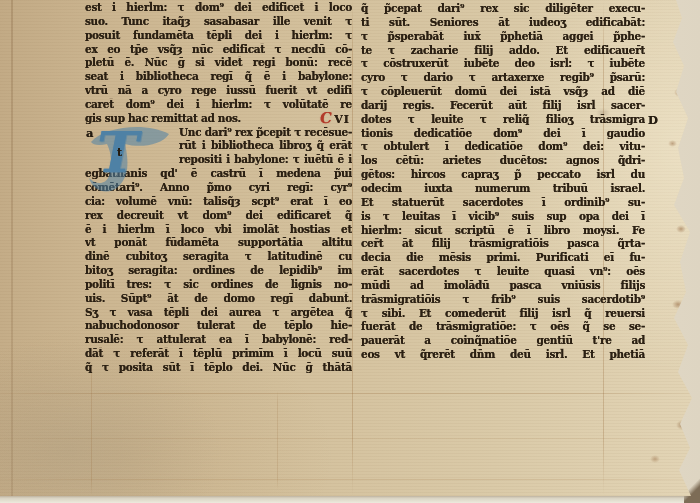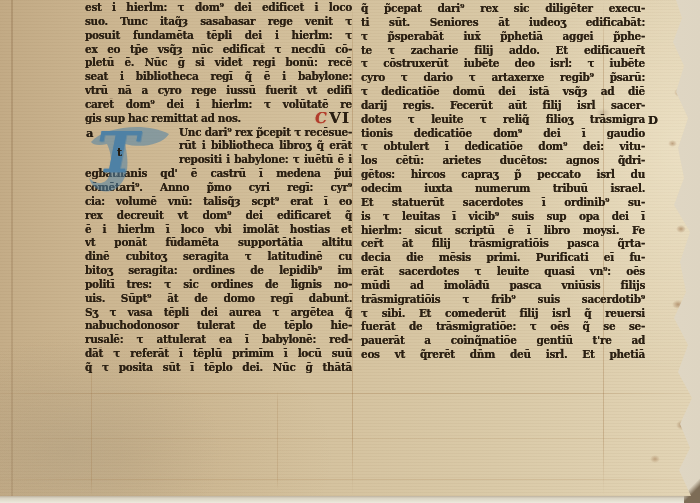--- a/index.html
+++ b/index.html
@@ -29,21 +29,21 @@
   .edge-spot{position:absolute;border-radius:50%;}
   .col{position:absolute;color:#2b2013;font-weight:700;font-size:10.5px;
        line-height:13.85px;letter-spacing:-0.3px;
        text-shadow:0 0 .5px rgba(43,32,19,.85);}
   .tline{height:13.85px;overflow:hidden;white-space:normal;
          text-align:justify;text-align-last:justify;}
   .chapline{display:flex;justify-content:space-between;align-items:flex-start;text-align:left;text-align-last:left;}
   .chapmark{display:inline-flex;align-items:baseline;gap:3px;padding-right:2px;}
   .redc{color:#b23b2a;font-size:15px;line-height:13px;font-weight:700;
         transform:skewX(-8deg);display:inline-block;text-shadow:0 0 1px rgba(178,59,42,.7);}
-  .chapnum{font-size:15px;letter-spacing:1px;}
+  .chapnum{font-size:11px;letter-spacing:1px;}
   .initial-group{position:relative;padding-left:94px;}
   .dropcap{position:absolute;left:-4px;top:-6px;width:96px;height:80px;}
   .lombard{position:absolute;left:16px;top:2px;font-size:56px;line-height:60px;
         color:#4e81a5;font-weight:700;font-style:italic;
         text-shadow:0 0 1px rgba(78,129,165,.8), 1px 1px 0 rgba(78,129,165,.45);}
   .swash{position:absolute;left:0;top:0;}
   .guide-letter{position:absolute;left:36px;top:26px;font-size:11px;color:#241b10;font-style:normal;}
   .margin-letter{position:absolute;color:#241b10;font-weight:700;font-size:11.5px;
         text-shadow:0 0 .6px rgba(36,27,16,.9);}
   .smudge{position:absolute;border-radius:50%;pointer-events:none;}
@@ -70,21 +70,21 @@
     <div class="edge-spot" style="left:668px;top:140px;width:9px;height:7px;background:radial-gradient(rgba(138,90,50,.45),transparent 70%);"></div>
     <div class="edge-spot" style="left:676px;top:225px;width:10px;height:8px;background:radial-gradient(rgba(138,90,50,.5),transparent 70%);"></div>
     <div class="edge-spot" style="left:672px;top:300px;width:12px;height:9px;background:radial-gradient(rgba(138,90,50,.5),transparent 70%);"></div>
     <div class="edge-spot" style="left:676px;top:420px;width:13px;height:10px;background:radial-gradient(rgba(130,85,45,.55),transparent 70%);"></div>
     <div class="edge-spot" style="left:650px;top:455px;width:10px;height:8px;background:radial-gradient(rgba(138,90,50,.4),transparent 70%);"></div>
     <div class="smudge" style="left:596px;top:108px;width:14px;height:10px;background:radial-gradient(rgba(120,100,80,.25),transparent 70%);"></div>
 
     <div class="col" style="left:85px;top:1px;width:267px;">
       <div>
           <div class="tline">est i hierl̄m: τ dom⁹ dei edificet̄ i loco</div>
-          <div class="tline">suo. Tunc itaq̃ȝ sasabasar rege venit τ</div>
+          <div class="tline">suo. Tunc itaq̃ȝ sasabasar ille venit τ</div>
           <div class="tline">posuit fundamēta tēpli dei i hierl̄m: τ</div>
           <div class="tline">ex eo tp̄e vsq̃ȝ nūc edificat̄ τ necdū cō-</div>
           <div class="tline">pletū ē. Nūc ḡ si videt̄ regi bonū: recē</div>
           <div class="tline">seat i bibliotheca regī q̃ ē i babylone:</div>
           <div class="tline">vtrū nā a cyro rege iussū fuerit vt edifi</div>
           <div class="tline">caret̄ dom⁹ dei i hierl̄m: τ volūtatē re</div>
         </div>
 
       <div class="tline chapline">
         <span>gis sup hac remittat ad nos.</span>
@@ -129,21 +129,21 @@
     </div>
 
     <div class="col" style="left:361px;top:2px;width:284px;">
       <div>
           <div class="tline">q̃ p̃cepat dari⁹ rex sic diligēter execu-</div>
           <div class="tline">ti sūt. Seniores āt iudeoʒ edificabāt:</div>
           <div class="tline">τ p̃sperabāt̄ iux̄ p̃phetiā aggei p̃phe-</div>
           <div class="tline">te τ zacharie filij addo. Et edificauer̄t</div>
           <div class="tline">τ cōstruxerūt iubēte deo isrl̄: τ iubēte</div>
           <div class="tline">cyro τ dario τ artaxerxe regib⁹ p̃sarū:</div>
-          <div class="tline">τ dedicatiōe domū dei istā vsq̃ȝ ad diē</div>
+          <div class="tline">τ cōpleuerūt domū dei istā vsq̃ȝ ad diē</div>
           <div class="tline">darij regis. Fecerūt aūt filij isrl̄ sacer-</div>
           <div class="tline">dotes τ leuite τ reliq̃ filioʒ trāsmigra</div>
           <div class="tline">tionis dedicatiōe dom⁹ dei ī gaudio</div>
           <div class="tline">τ obtulert̄ ī dedicatiōe dom⁹ dei: vitu-</div>
           <div class="tline">los cētū: arietes ducētos: agnos q̃dri-</div>
           <div class="tline">gētos: hircos capraʒ p̃ peccato isrl̄ du</div>
           <div class="tline">odecim iuxta numerum tribuū israel.</div>
           <div class="tline">Et statuerūt sacerdotes ī ordinib⁹ su-</div>
           <div class="tline">is τ leuitas ī vicib⁹ suis sup opa dei ī</div>
           <div class="tline">hierl̄m: sicut scriptū ē ī libro moysi. Fe</div>

